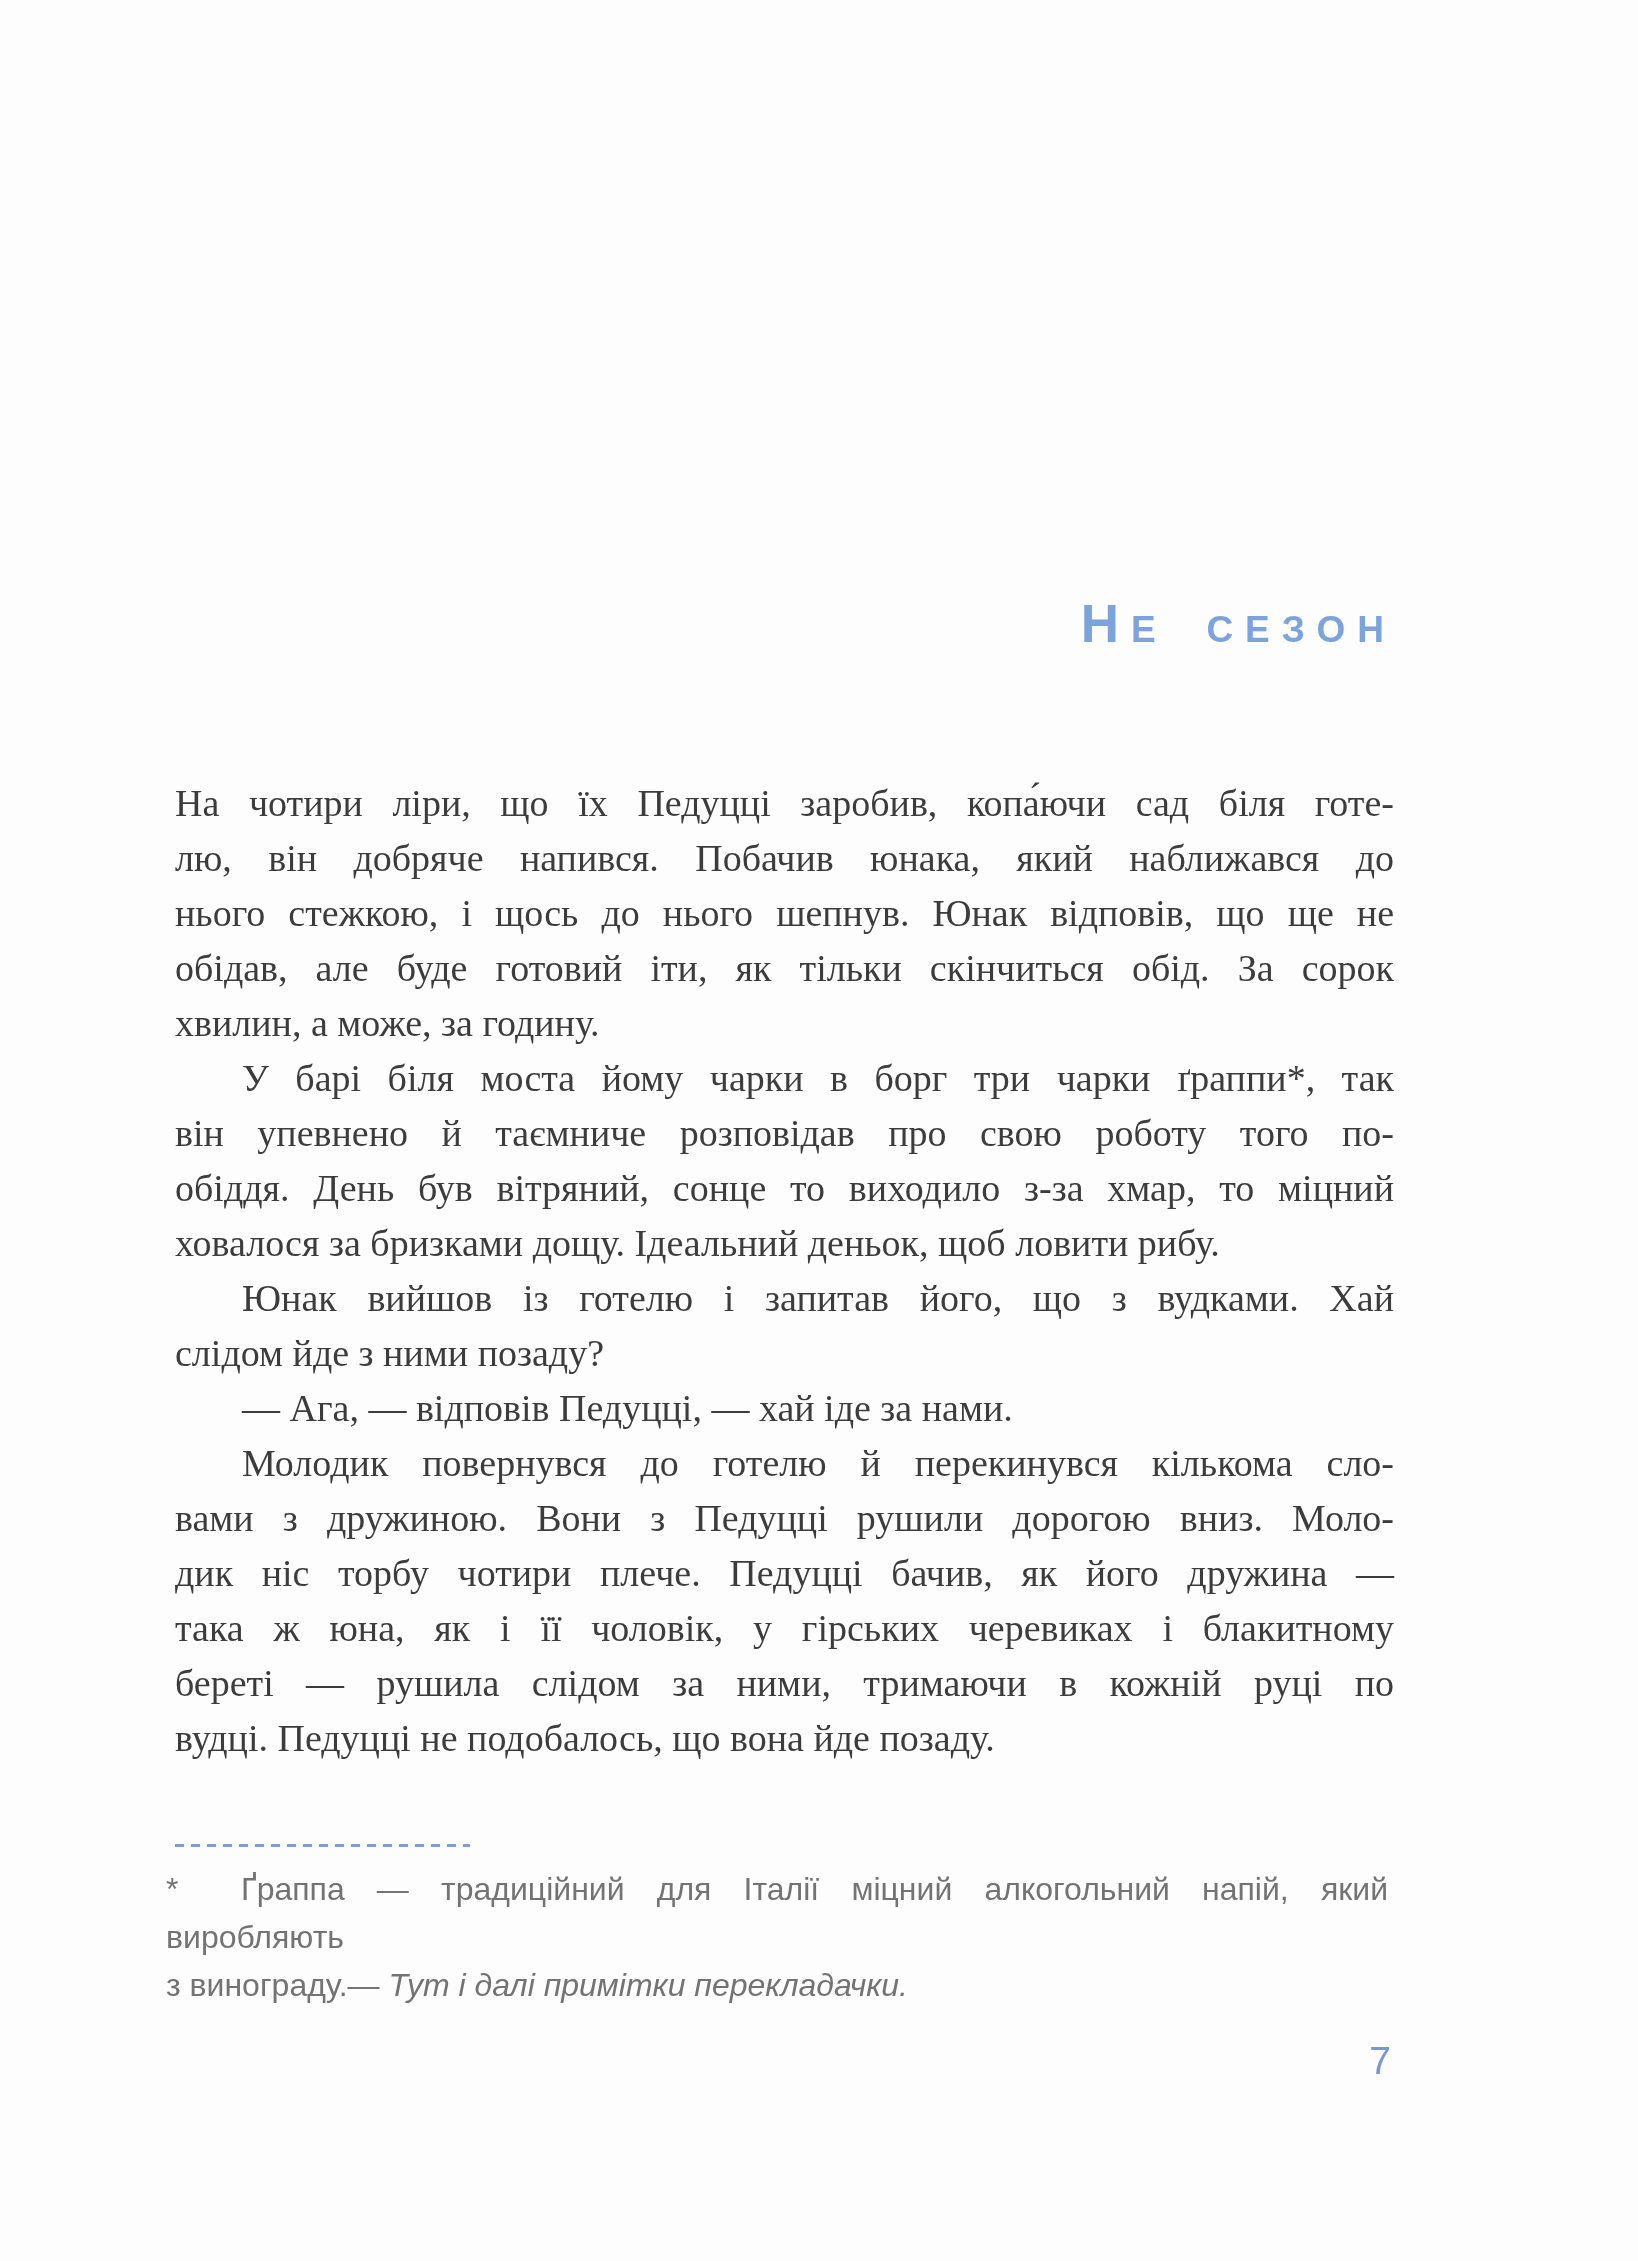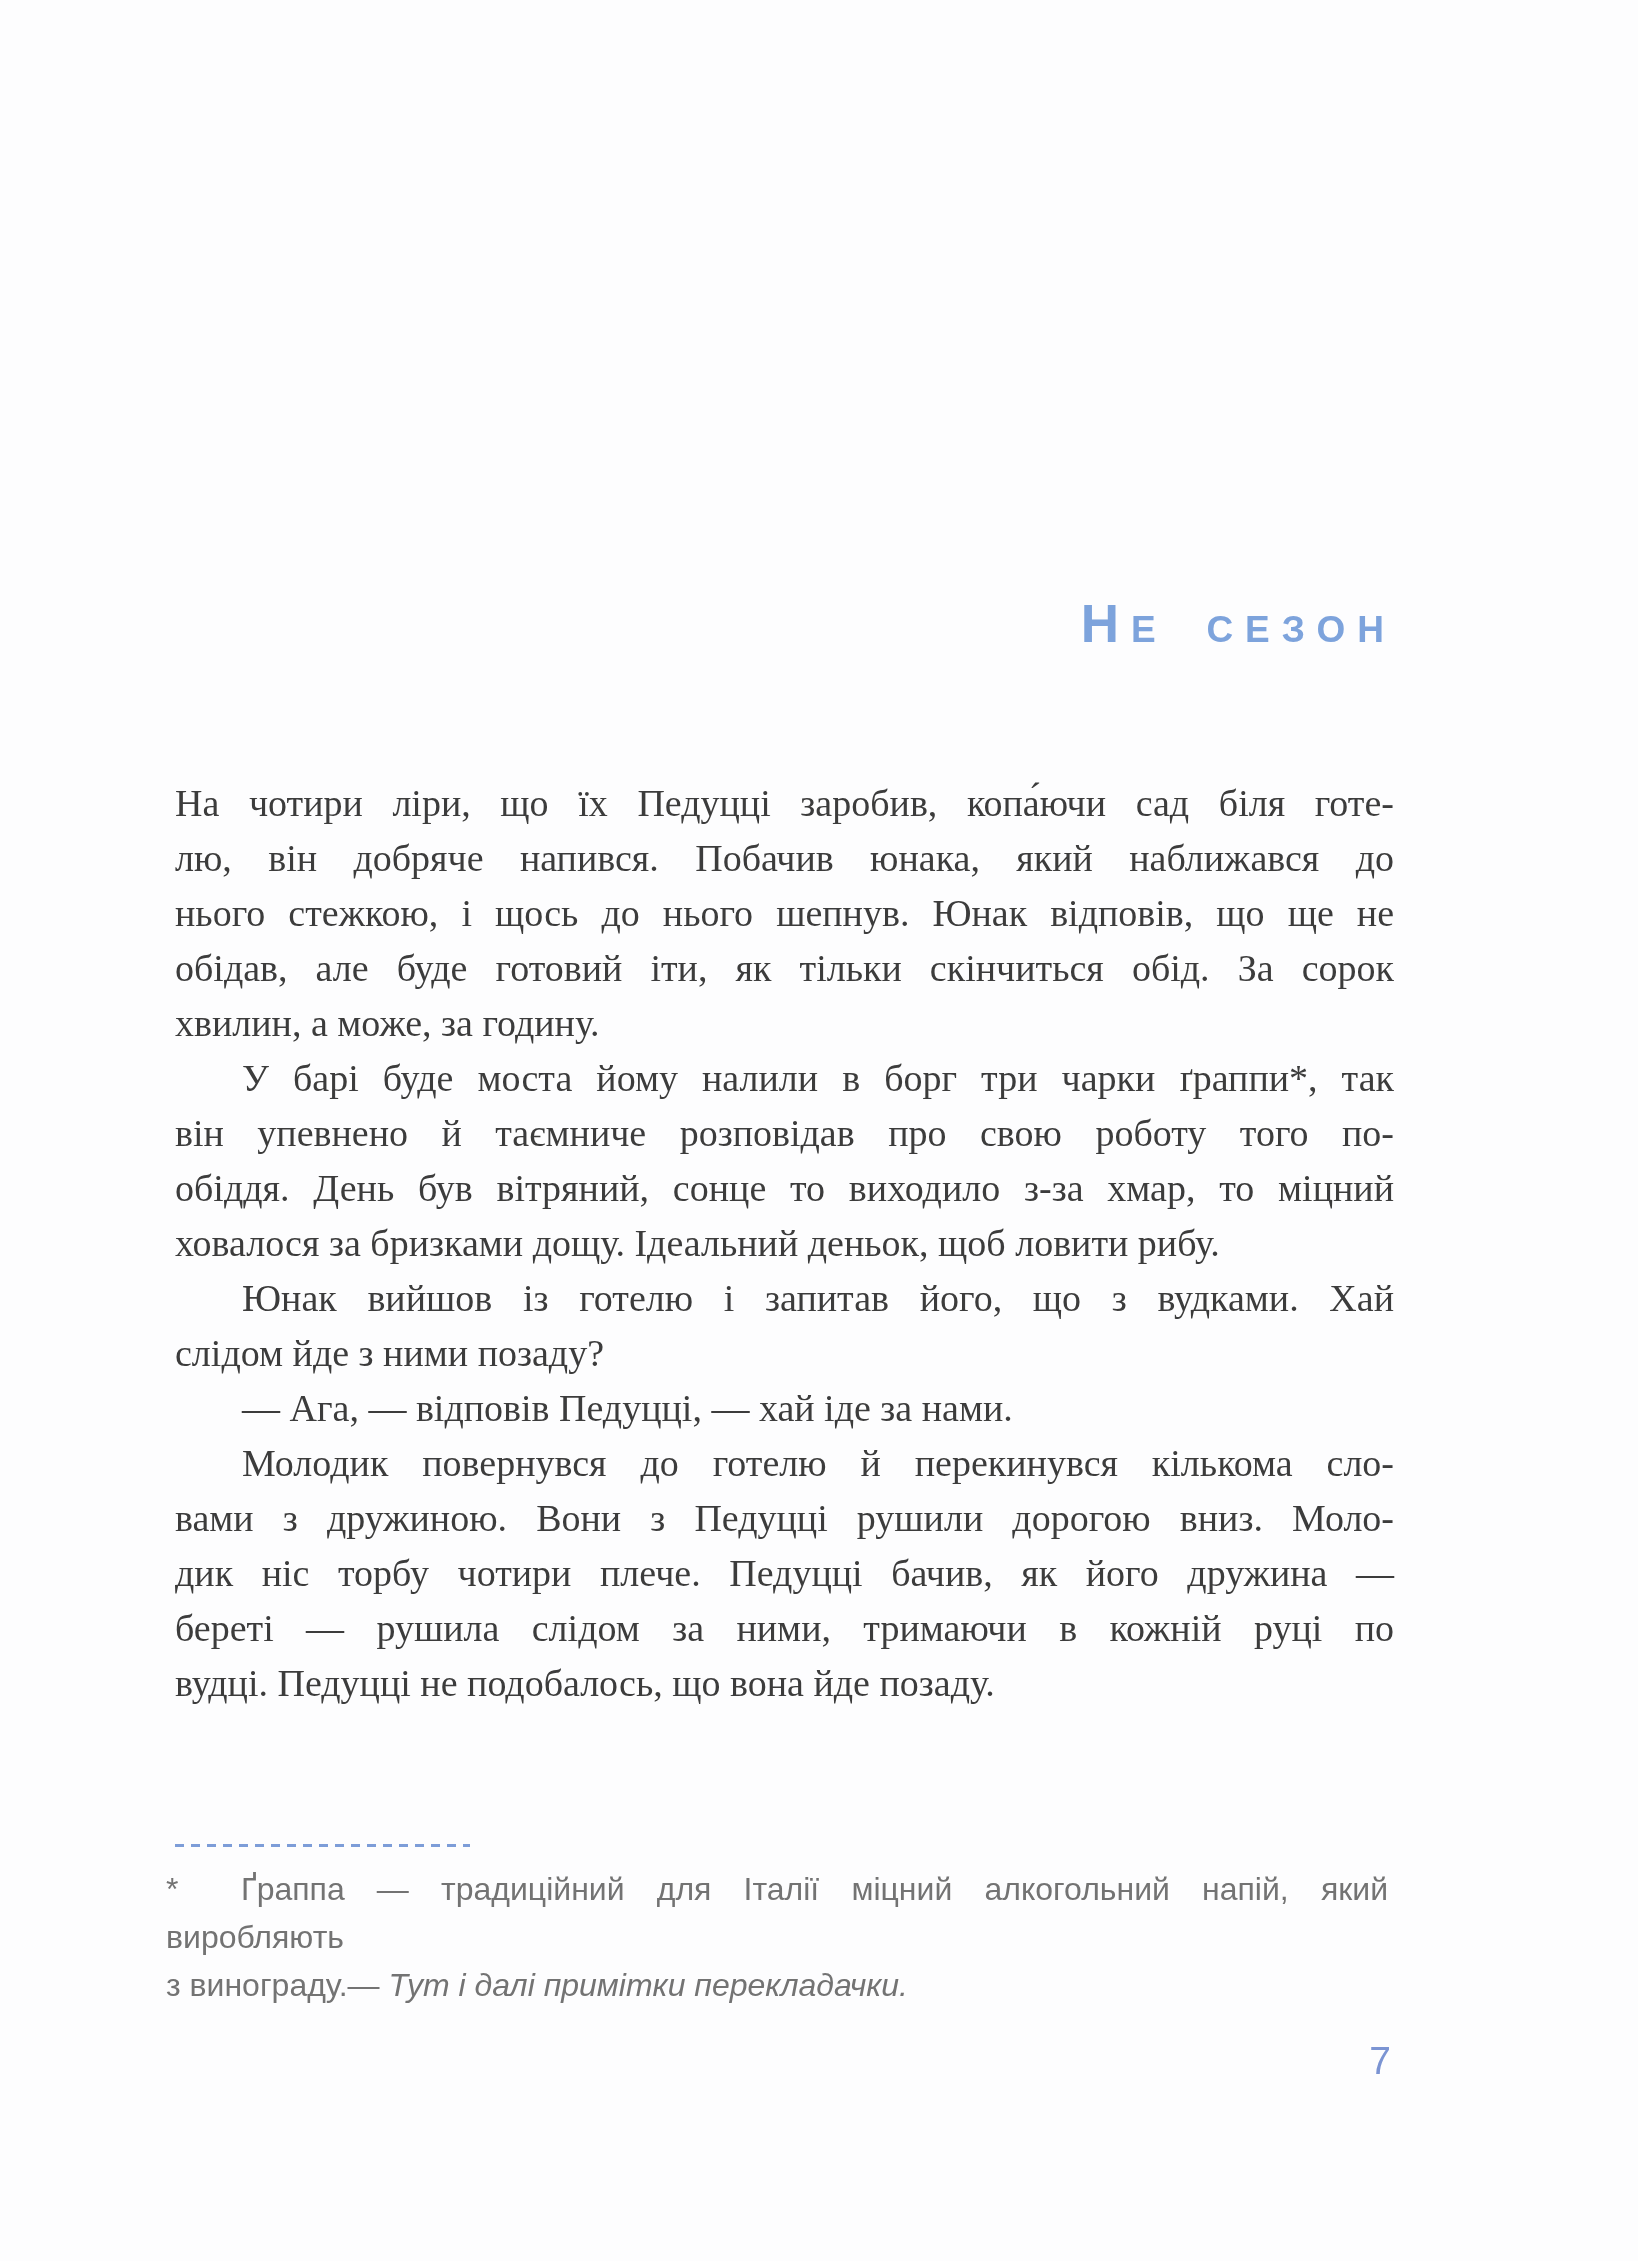--- a/index.html
+++ b/index.html
@@ -95,30 +95,31 @@
 <div class="page">
 
   <div class="chapter-title">Не сезон</div>
 
   <div class="story">
       <div class="line">На чотири ліри, що їх Педуцці заробив, копа́ючи сад біля готе-</div>
       <div class="line">лю, він добряче напився. Побачив юнака, який наближався до</div>
       <div class="line">нього стежкою, і щось до нього шепнув. Юнак відповів, що ще не</div>
       <div class="line">обідав, але буде готовий іти, як тільки скінчиться обід. За сорок</div>
       <div class="line last">хвилин, а може, за годину.</div>
-      <div class="line indent">У барі буде моста йому налили в борг три чарки ґраппи*, так</div>
+      <div class="line indent">У барі біля моста йому чарки в борг три чарки ґраппи*, так</div>
       <div class="line">він упевнено й таємниче розповідав про свою роботу того по-</div>
       <div class="line">обіддя. День був вітряний, сонце то виходило з-за хмар, то міцний</div>
       <div class="line last">ховалося за бризками дощу. Ідеальний деньок, щоб ловити рибу.</div>
       <div class="line indent">Юнак вийшов із готелю і запитав його, що з вудками. Хай</div>
       <div class="line last">слідом йде з ними позаду?</div>
       <div class="line indent last">— Ага, — відповів Педуцці, — хай іде за нами.</div>
       <div class="line indent">Молодик повернувся до готелю й перекинувся кількома сло-</div>
       <div class="line">вами з дружиною. Вони з Педуцці рушили дорогою вниз. Моло-</div>
       <div class="line">дик ніс торбу чотири плече. Педуцці бачив, як його дружина —</div>
+      <div class="line">така ж юна, як і її чоловік, у гірських черевиках і блакитному</div>
       <div class="line">береті — рушила слідом за ними, тримаючи в кожній руці по</div>
       <div class="line last">вудці. Педуцці не подобалось, що вона йде позаду.</div>
     </div>
 
   <div class="footnote-separator"></div>
 
   <div class="footnote">
     <div class="fn-line1"><span class="fn-marker">*</span><span>Ґраппа — традиційний для Італії міцний алкогольний напій, який виробляють</span></div>
     <div class="fn-line2"><span>з винограду.— </span><span class="fn-italic">Тут і далі примітки перекладачки.</span></div>
   </div>

